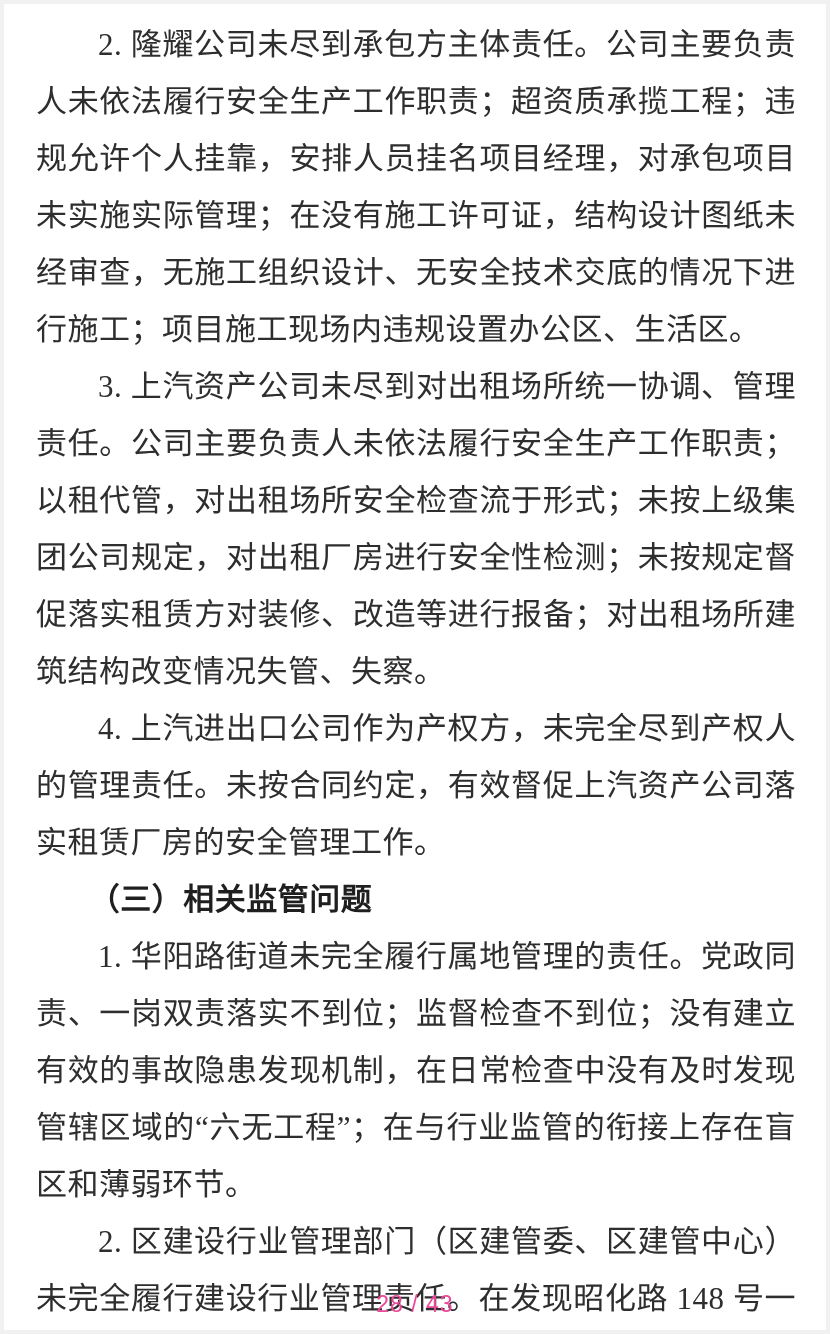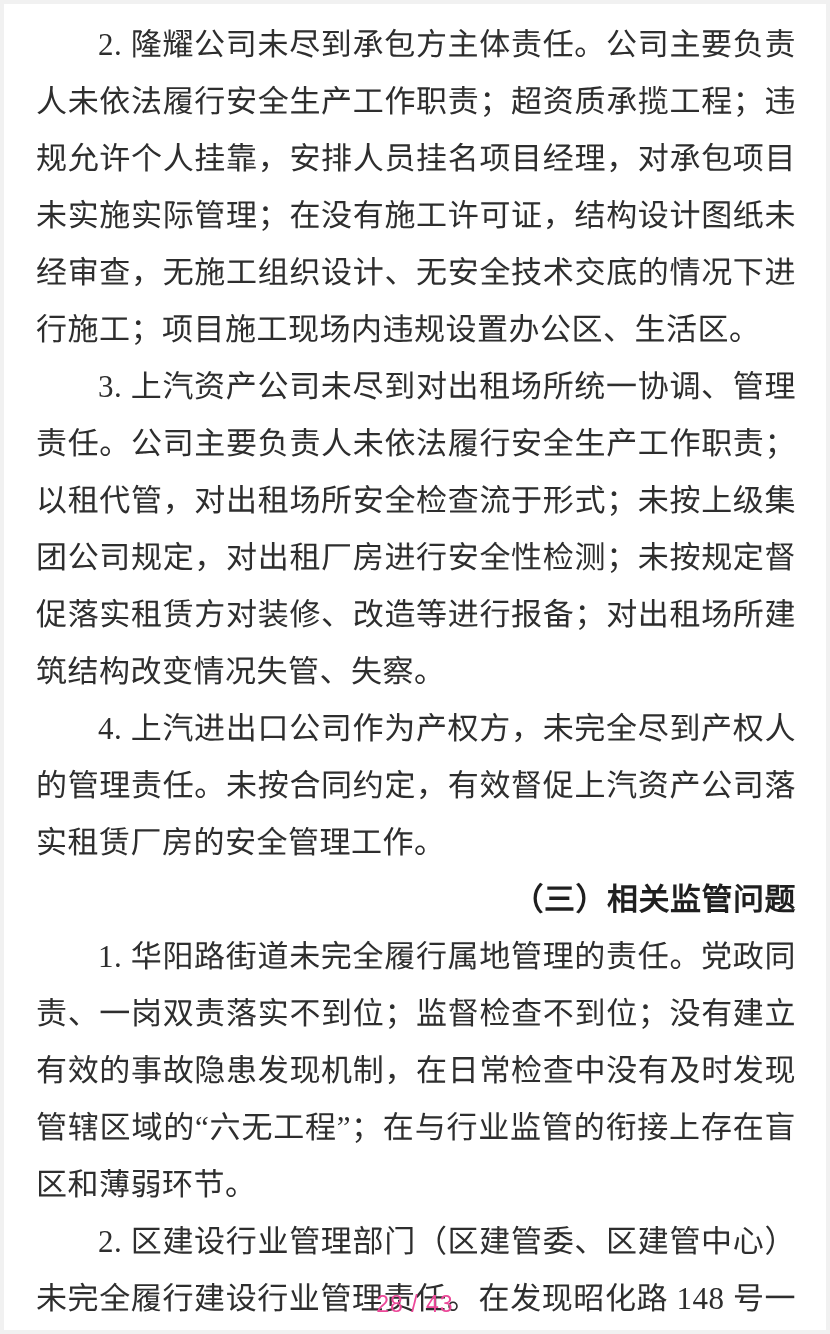--- a/index.html
+++ b/index.html
@@ -38,21 +38,20 @@
     letter-spacing: 0.5px;
   }
   .heading {
     margin: 0;
     font-size: 31px;
     line-height: 57px;
     color: #1f1f1f;
     font-weight: 700;
     text-indent: 1.7em;
     letter-spacing: 0.5px;
-    text-align: right;
   }
   .footer {
     position: absolute;
     left: 0;
     bottom: 16px;
     width: 100%;
     text-align: center;
   }
   .pagenum {
     font-family: "Liberation Sans", "DejaVu Sans", sans-serif;

